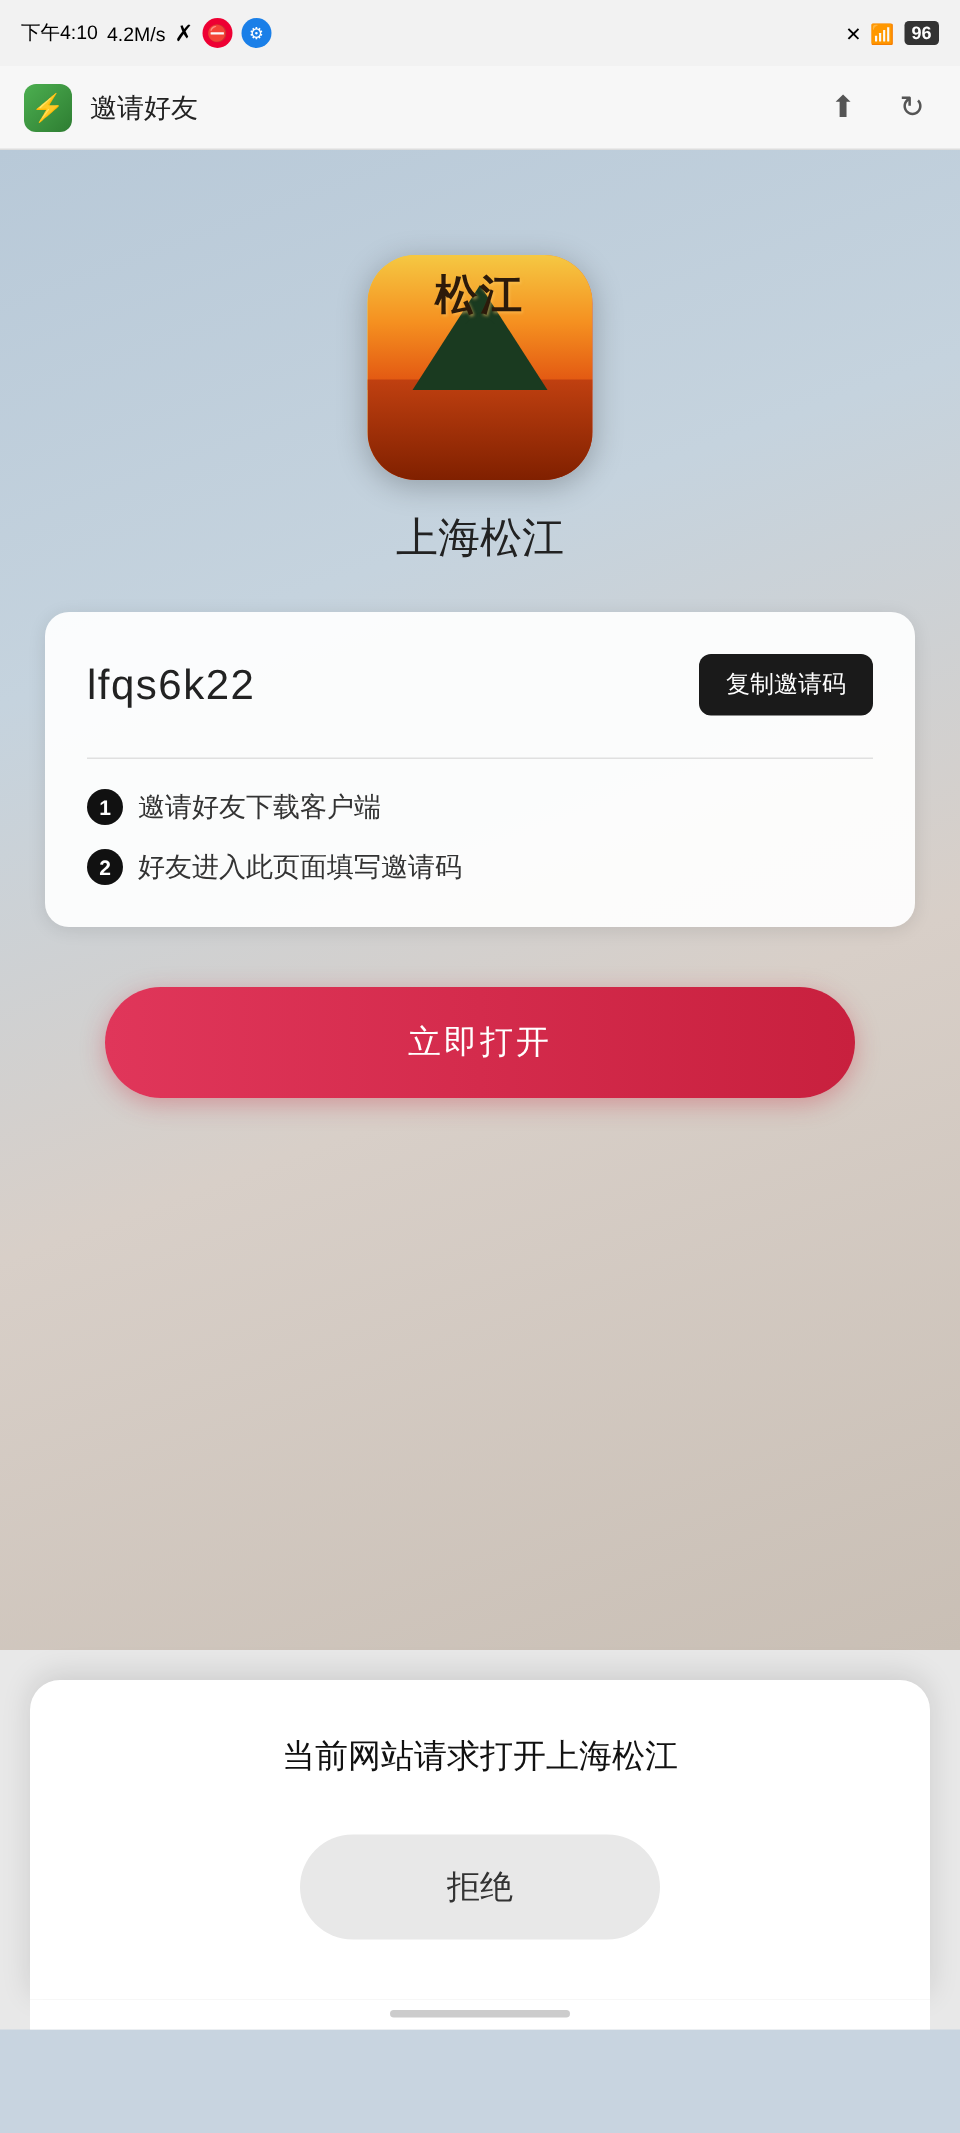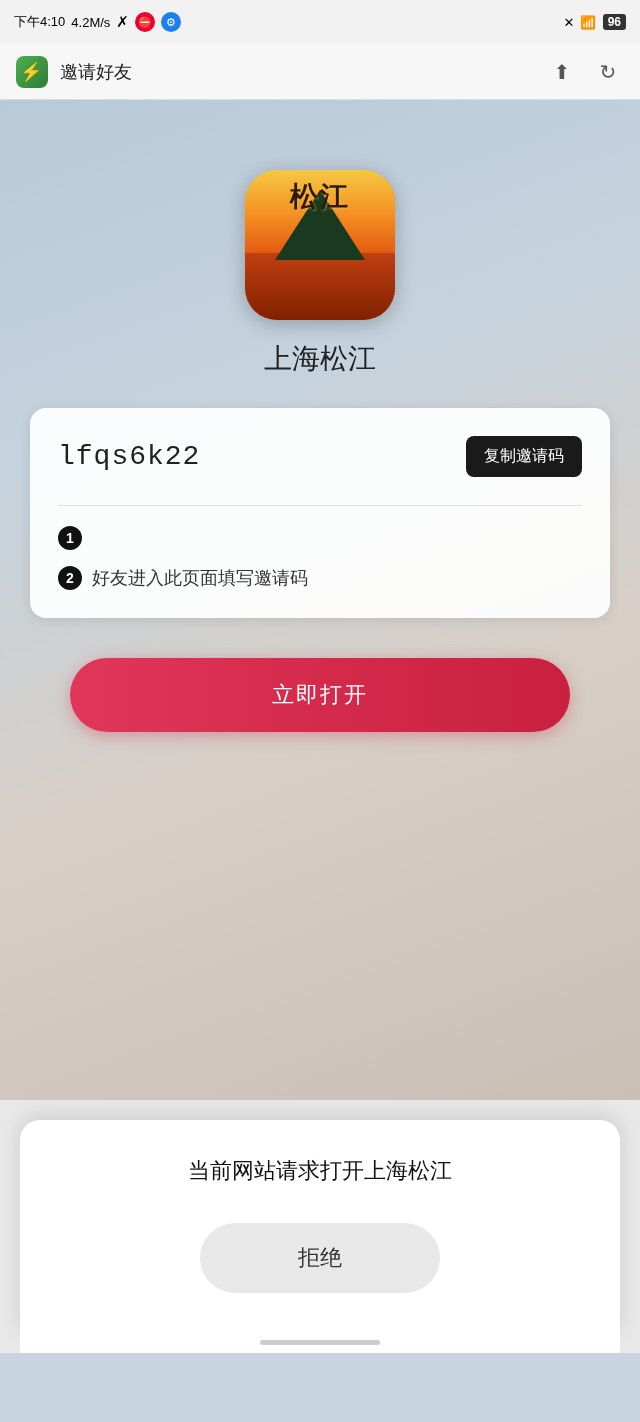--- a/index.html
+++ b/index.html
@@ -205,21 +205,21 @@
       display: flex;
       align-items: center;
       justify-content: space-between;
       margin-bottom: 28px;
     }
     .invite-code-text {
       font-size: 28px;
       font-weight: 500;
       color: #222;
       letter-spacing: 1px;
-      font-family: Liberation Mono, monospace;
+      font-family: Liberation Sans, sans-serif;
     }
     .copy-btn {
       background: #1a1a1a;
       color: #fff;
       border: none;
       border-radius: 8px;
       padding: 10px 18px;
       font-size: 16px;
       cursor: pointer;
       white-space: nowrap;
@@ -388,20 +388,21 @@
 
   <div class="invite-card">
     <div class="invite-code-row">
       <span class="invite-code-text">lfqs6k22</span>
       <button class="copy-btn">复制邀请码</button>
     </div>
     <div class="divider"></div>
     <div class="invite-steps">
       <div class="invite-step">
         <span class="step-num">1</span>
+        <span>邀请好友下载客户端</span>
       </div>
       <div class="invite-step">
         <span class="step-num">2</span>
         <span>好友进入此页面填写邀请码</span>
       </div>
     </div>
   </div>
 
   <button class="open-btn">立即打开</button>
 

